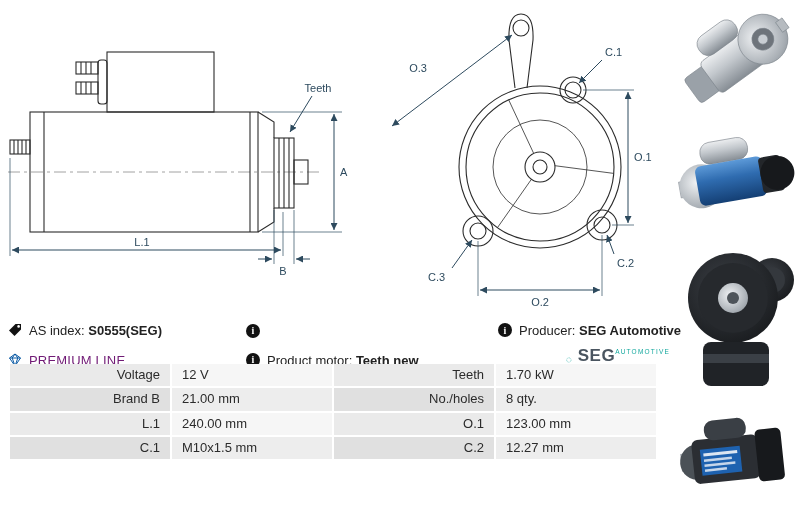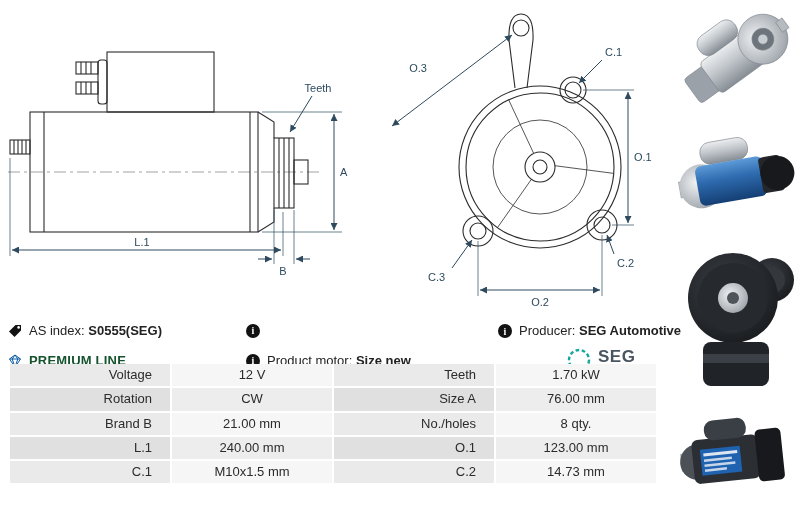--- a/index.html
+++ b/index.html
@@ -12,38 +12,38 @@
   .pl { fill:none; stroke:#2b2b2b; stroke-width:1.1; }
   .cl { stroke:#8a8a8a; stroke-width:0.8; }
   .dl { stroke:#2d4a5e; stroke-width:1; fill:none; }
   .xl { stroke:#2d4a5e; stroke-width:0.7; }
   .dt { font-size:11px; fill:#2d4a5e; font-family:"Liberation Sans", sans-serif; }
 
   
   .info-grid { position:absolute; left:8px; top:306px; width:662px;
     display:grid; grid-template-columns:238px 252px 172px; grid-template-rows:27px 32px;
     align-items:center; font-size:13px; }
-  .info-item { display:flex; align-items:flex-end; gap:7px; white-space:nowrap;margin-top:22px; }
+  .info-item { display:flex; align-items:flex-start; gap:7px; white-space:nowrap;margin-top:22px; }
   .info-icon { width:14px; height:14px; border-radius:50%; background:#121212; color:#fff;
     font-size:10px; font-weight:bold; display:inline-flex; align-items:center; justify-content:center;
     font-family:"Liberation Serif", serif; flex:0 0 auto; }
-  .premium { color:#14532d; font-weight:bold; letter-spacing:.2px; }
+  .premium { color:#701a75; font-weight:normal; letter-spacing:.2px; }
   b { font-weight:bold; }
   .logo-cell { padding-left:68px; gap:6px; }
-  .seg-text { display:flex; flex-direction:column; line-height:1; }
+  .seg-text { display:flex; line-height:1; }
   .seg-brand { font-size:17px; font-weight:bold; color:#4a5560; letter-spacing:.5px; }
   .seg-sub { font-size:6.5px; color:#13a89e; letter-spacing:1.2px; margin-top:2px; }
 
   
   table.specs { position:absolute; left:8px; top:362px; width:650px;
     border-collapse:separate; border-spacing:2px; table-layout:fixed;
     font-size:13px; color:#2b2b2b; }
-  .specs td { padding:3px 18px; line-height:1.25; vertical-align:middle;margin-top:15px; }
+  .specs td { padding:3px 10px; line-height:1.25; vertical-align:middle;margin-top:15px; }
   .specs td.lbl { text-align:right; }
-  .specs td.val { text-align:center; }
+  .specs td.val { text-align:left; }
   .specs tr:nth-child(odd) td.lbl { background:#eaeaea; }
   .specs tr:nth-child(odd) td.val { background:#f6f6f6; }
   .specs tr:nth-child(even) td.lbl { background:#e0e0e0; }
   .specs tr:nth-child(even) td.val { background:#ededed; }
 
   
   .photo-col { position:absolute; left:674px; top:2px; width:126px;
     display:flex; flex-direction:column; gap:6px; align-items:center; }
   .photo { width:122px; display:flex; align-items:center; justify-content:center; background:#fff; }
 </style>
@@ -261,61 +261,55 @@
           <polygon points="7,1 12.5,5 7,13 1.5,5"></polygon>
           <polyline points="1.5,5 12.5,5"></polyline>
           <polyline points="4.2,5 7,1 9.8,5"></polyline>
           <polyline points="4.2,5 7,13 9.8,5"></polyline>
         </g>
       </svg>
       <span class="premium">PREMIUM LINE</span>
     </div>
     <div class="info-item">
       <span class="info-icon">i</span>
-      <span><span>Product motor:</span> <b>Size new</b></span>
+      <span><span>Product motor:</span> <b>Teeth new</b></span>
     </div>
     <div class="info-item logo-cell">
       <svg width="26" height="26" viewBox="0 0 26 26">
         <circle cx="13" cy="13" r="10" fill="none" stroke="#13a89e" stroke-width="2.4" stroke-dasharray="3.6 2.6"></circle>
       </svg>
       <span class="seg-text">
         <span class="seg-brand">SEG</span>
         <span class="seg-sub">AUTOMOTIVE</span>
       </span>
     </div>
   </div>
 
   <table class="specs">
     <tbody>
       <tr>
         <td class="lbl">Voltage</td>
         <td class="val">12 V</td>
         <td class="lbl">Teeth</td>
         <td class="val">1.70 kW</td>
-      </tr>
-      <tr>
-        <td class="lbl">Rotation</td>
-        <td class="val">CW</td>
-        <td class="lbl">Size A</td>
-        <td class="val">76.00 mm</td>
       </tr>
       <tr>
         <td class="lbl">Brand B</td>
         <td class="val">21.00 mm</td>
         <td class="lbl">No./holes</td>
         <td class="val">8 qty.</td>
       </tr>
       <tr>
         <td class="lbl">L.1</td>
         <td class="val">240.00 mm</td>
         <td class="lbl">O.1</td>
         <td class="val">123.00 mm</td>
       </tr>
       <tr>
         <td class="lbl">C.1</td>
         <td class="val">M10x1.5 mm</td>
         <td class="lbl">C.2</td>
-        <td class="val">14.73 mm</td>
+        <td class="val">12.27 mm</td>
       </tr>
     </tbody>
   </table>
 
 </div>
 
 </body></html>

